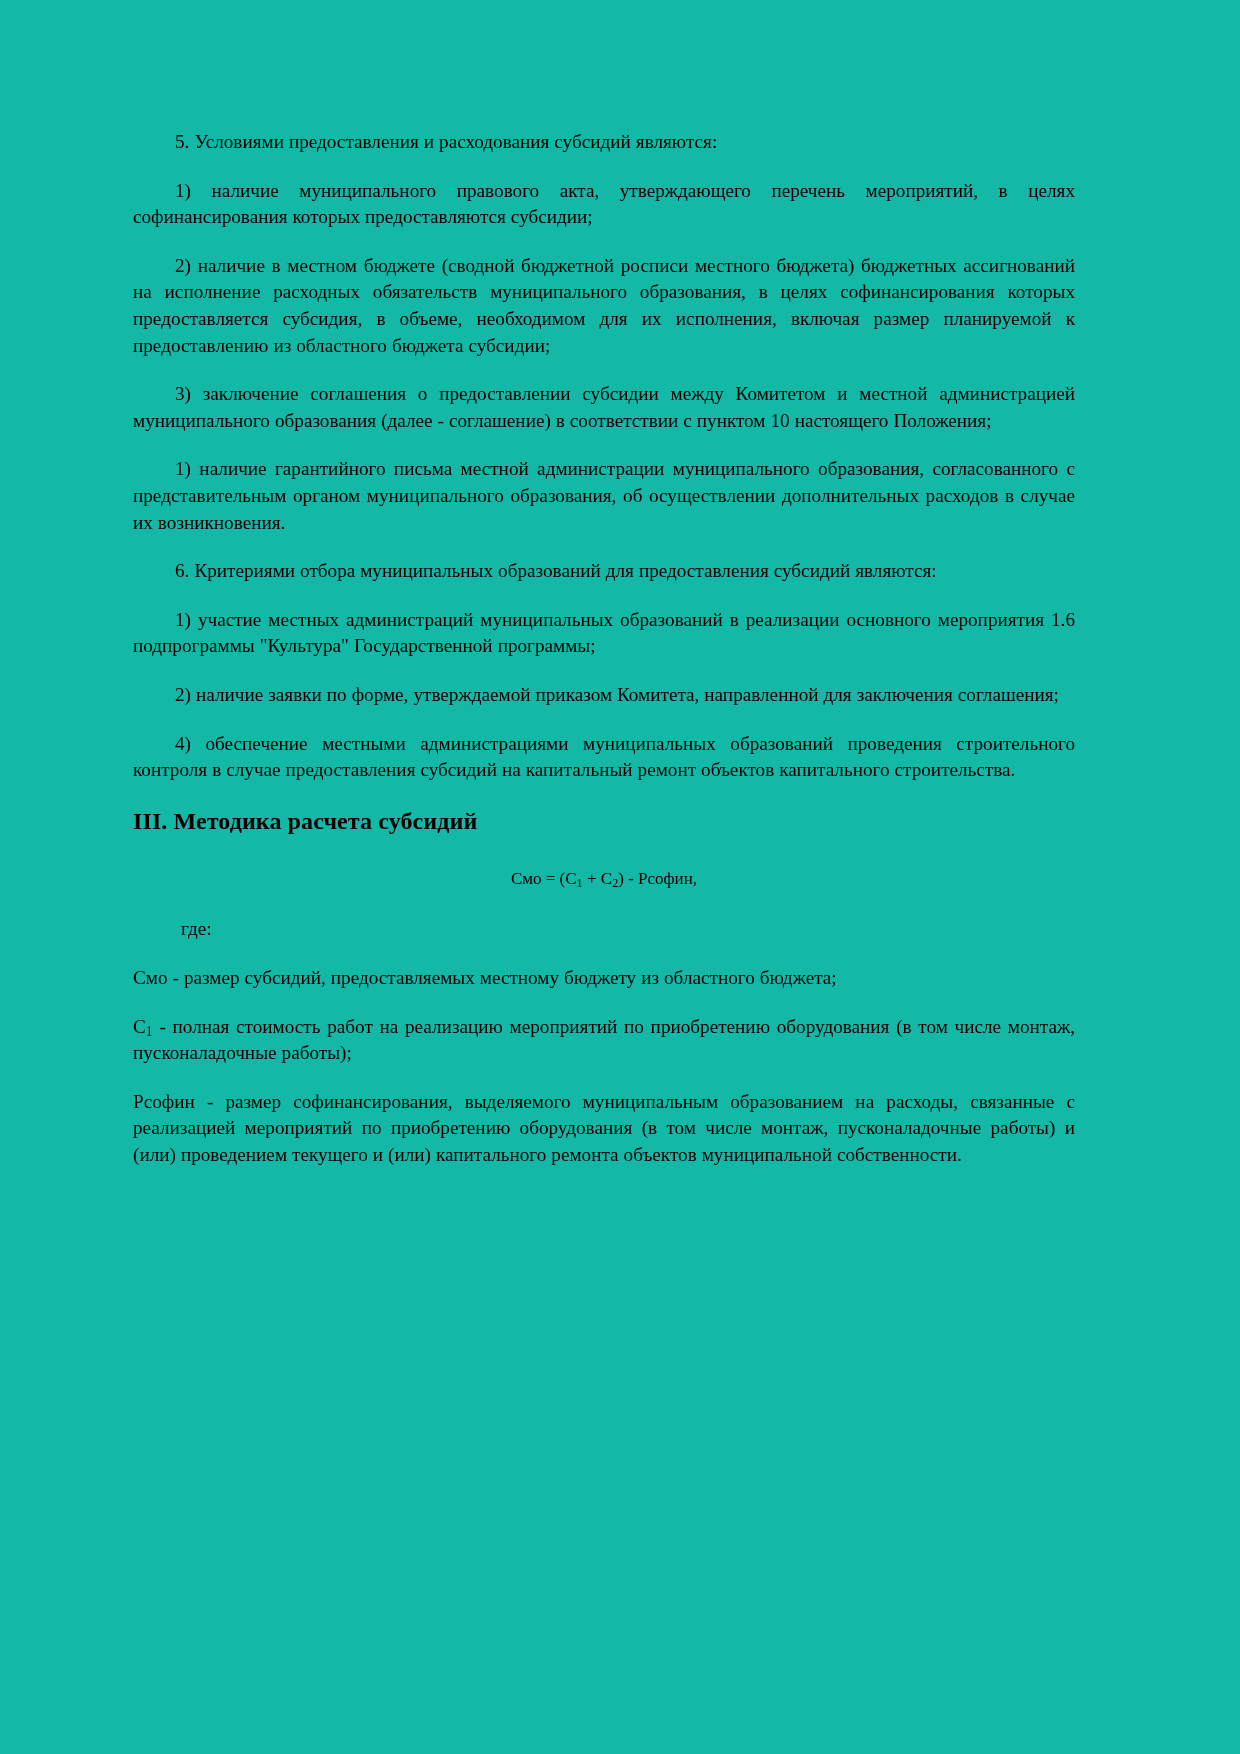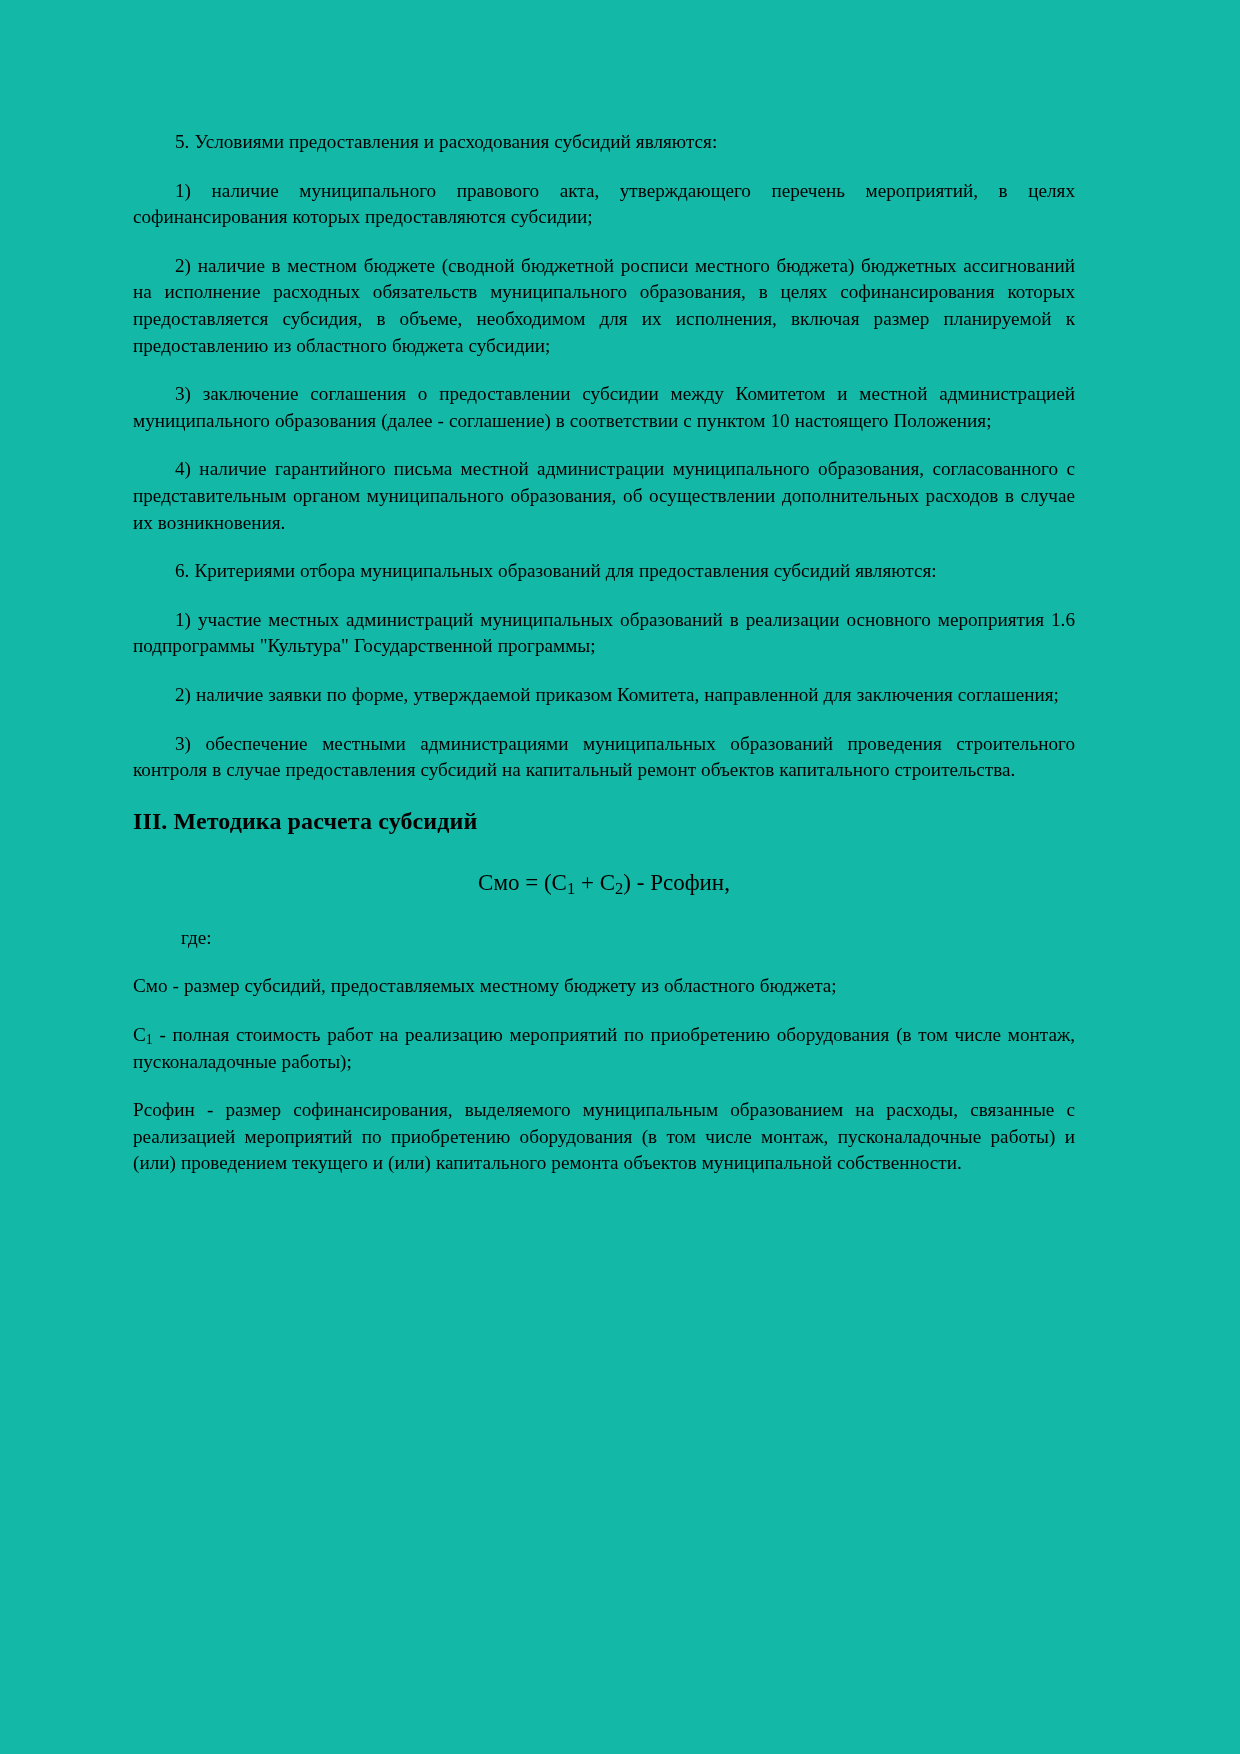--- a/index.html
+++ b/index.html
@@ -51,21 +51,21 @@
     margin: 16px 0 30px 0;
     font-size: 24px;
     line-height: 1.3;
     font-weight: bold;
     text-align: left;
     text-indent: 0;
     letter-spacing: 0.1px;
   }
   p.formula {
     margin: 0 0 26px 0;
-    font-size: 23px;
+    font-size: 17px;
     line-height: 1.385;
     text-align: center;
     text-indent: 0;
   }
   sub {
     font-size: 0.72em;
     line-height: 0;
     vertical-align: -0.25em;
   }
 </style>
@@ -76,29 +76,29 @@
   <div class="content">
 
     <p class="para">5. Условиями предоставления и расходования субсидий являются:</p>
 
     <p class="para">1) наличие муниципального правового акта, утверждающего перечень мероприятий, в целях софинансирования которых предоставляются субсидии;</p>
 
     <p class="para">2) наличие в местном бюджете (сводной бюджетной росписи местного бюджета) бюджетных ассигнований на исполнение расходных обязательств муниципального образования, в целях софинансирования которых предоставляется субсидия, в объеме, необходимом для их исполнения, включая размер планируемой к предоставлению из областного бюджета субсидии;</p>
 
     <p class="para">3) заключение соглашения о предоставлении субсидии между Комитетом и местной администрацией муниципального образования (далее - соглашение) в соответствии с пунктом 10 настоящего Положения;</p>
 
-    <p class="para">4) наличие гарантийного письма местной администрации муниципального образования, согласованного с представительным органом муниципального образования, об осуществлении дополнительных расходов в случае их возникновения.</p>
+    <p class="para">1) наличие гарантийного письма местной администрации муниципального образования, согласованного с представительным органом муниципального образования, об осуществлении дополнительных расходов в случае их возникновения.</p>
 
     <p class="para">6. Критериями отбора муниципальных образований для предоставления субсидий являются:</p>
 
     <p class="para">1) участие местных администраций муниципальных образований в реализации основного мероприятия 1.6 подпрограммы "Культура" Государственной программы;</p>
 
     <p class="para">2) наличие заявки по форме, утверждаемой приказом Комитета, направленной для заключения соглашения;</p>
 
-    <p class="para">3) обеспечение местными администрациями муниципальных образований проведения строительного контроля в случае предоставления субсидий на капитальный ремонт объектов капитального строительства.</p>
+    <p class="para">4) обеспечение местными администрациями муниципальных образований проведения строительного контроля в случае предоставления субсидий на капитальный ремонт объектов капитального строительства.</p>
 
     <h2 class="section-heading">III. Методика расчета субсидий</h2>
 
 
     <p class="formula"><span>Смо = (С</span><sub>1</sub><span> + С</span><sub>2</sub><span>) - Рсофин,</span></p>
 
     <p class="para plain">где:</p>
 
     <p class="para noindent">Смо - размер субсидий, предоставляемых местному бюджету из областного бюджета;</p>
 

